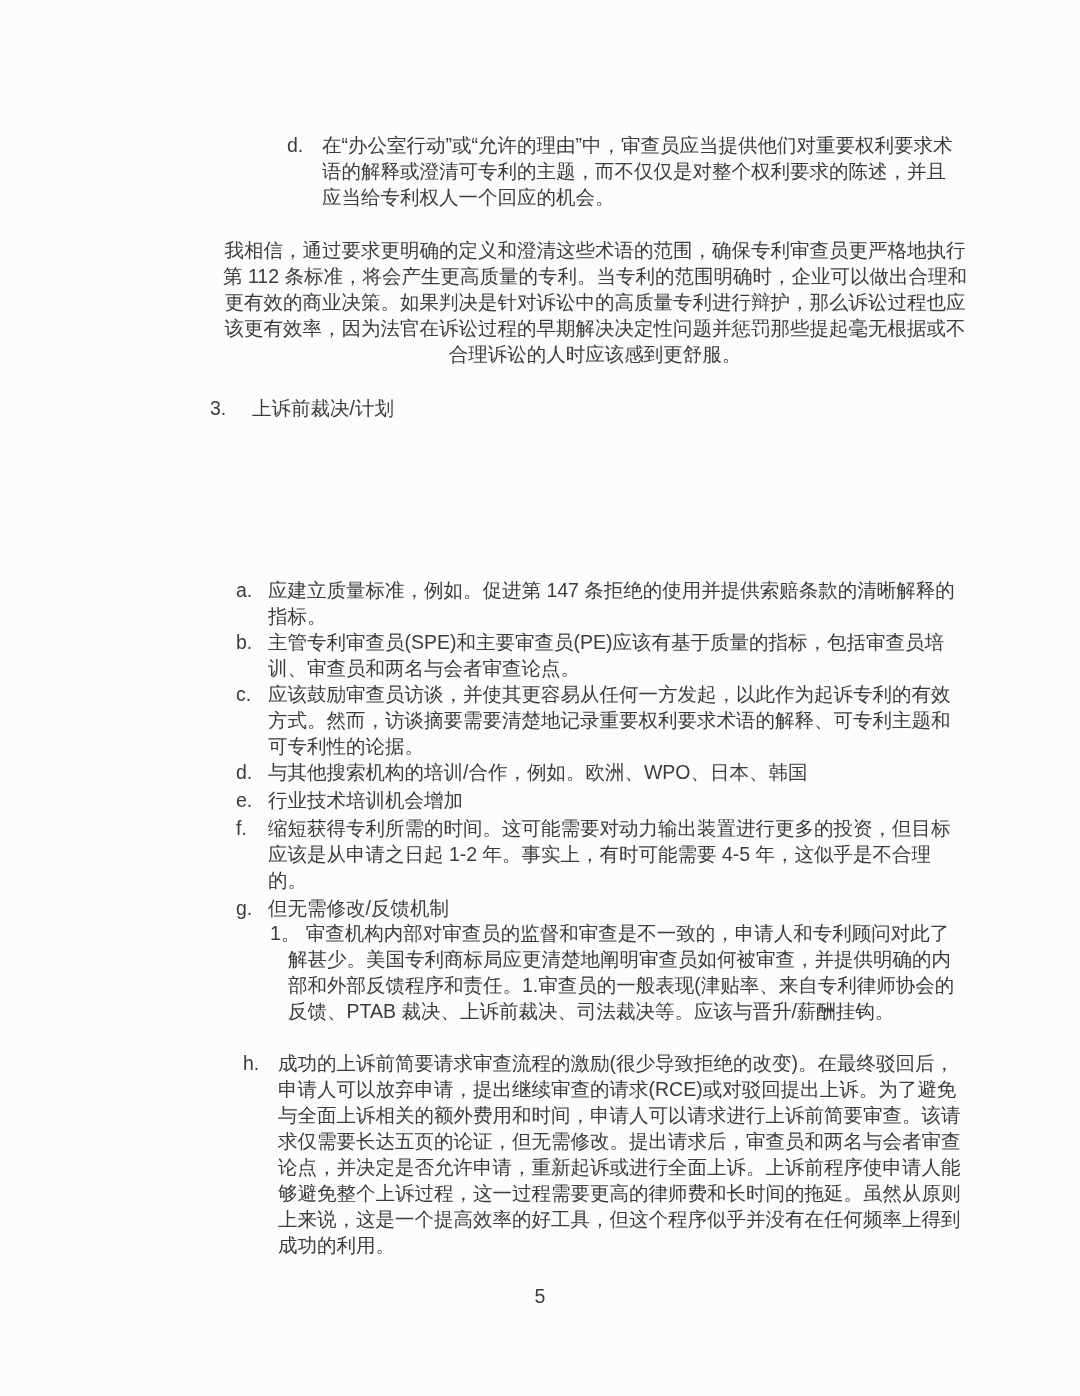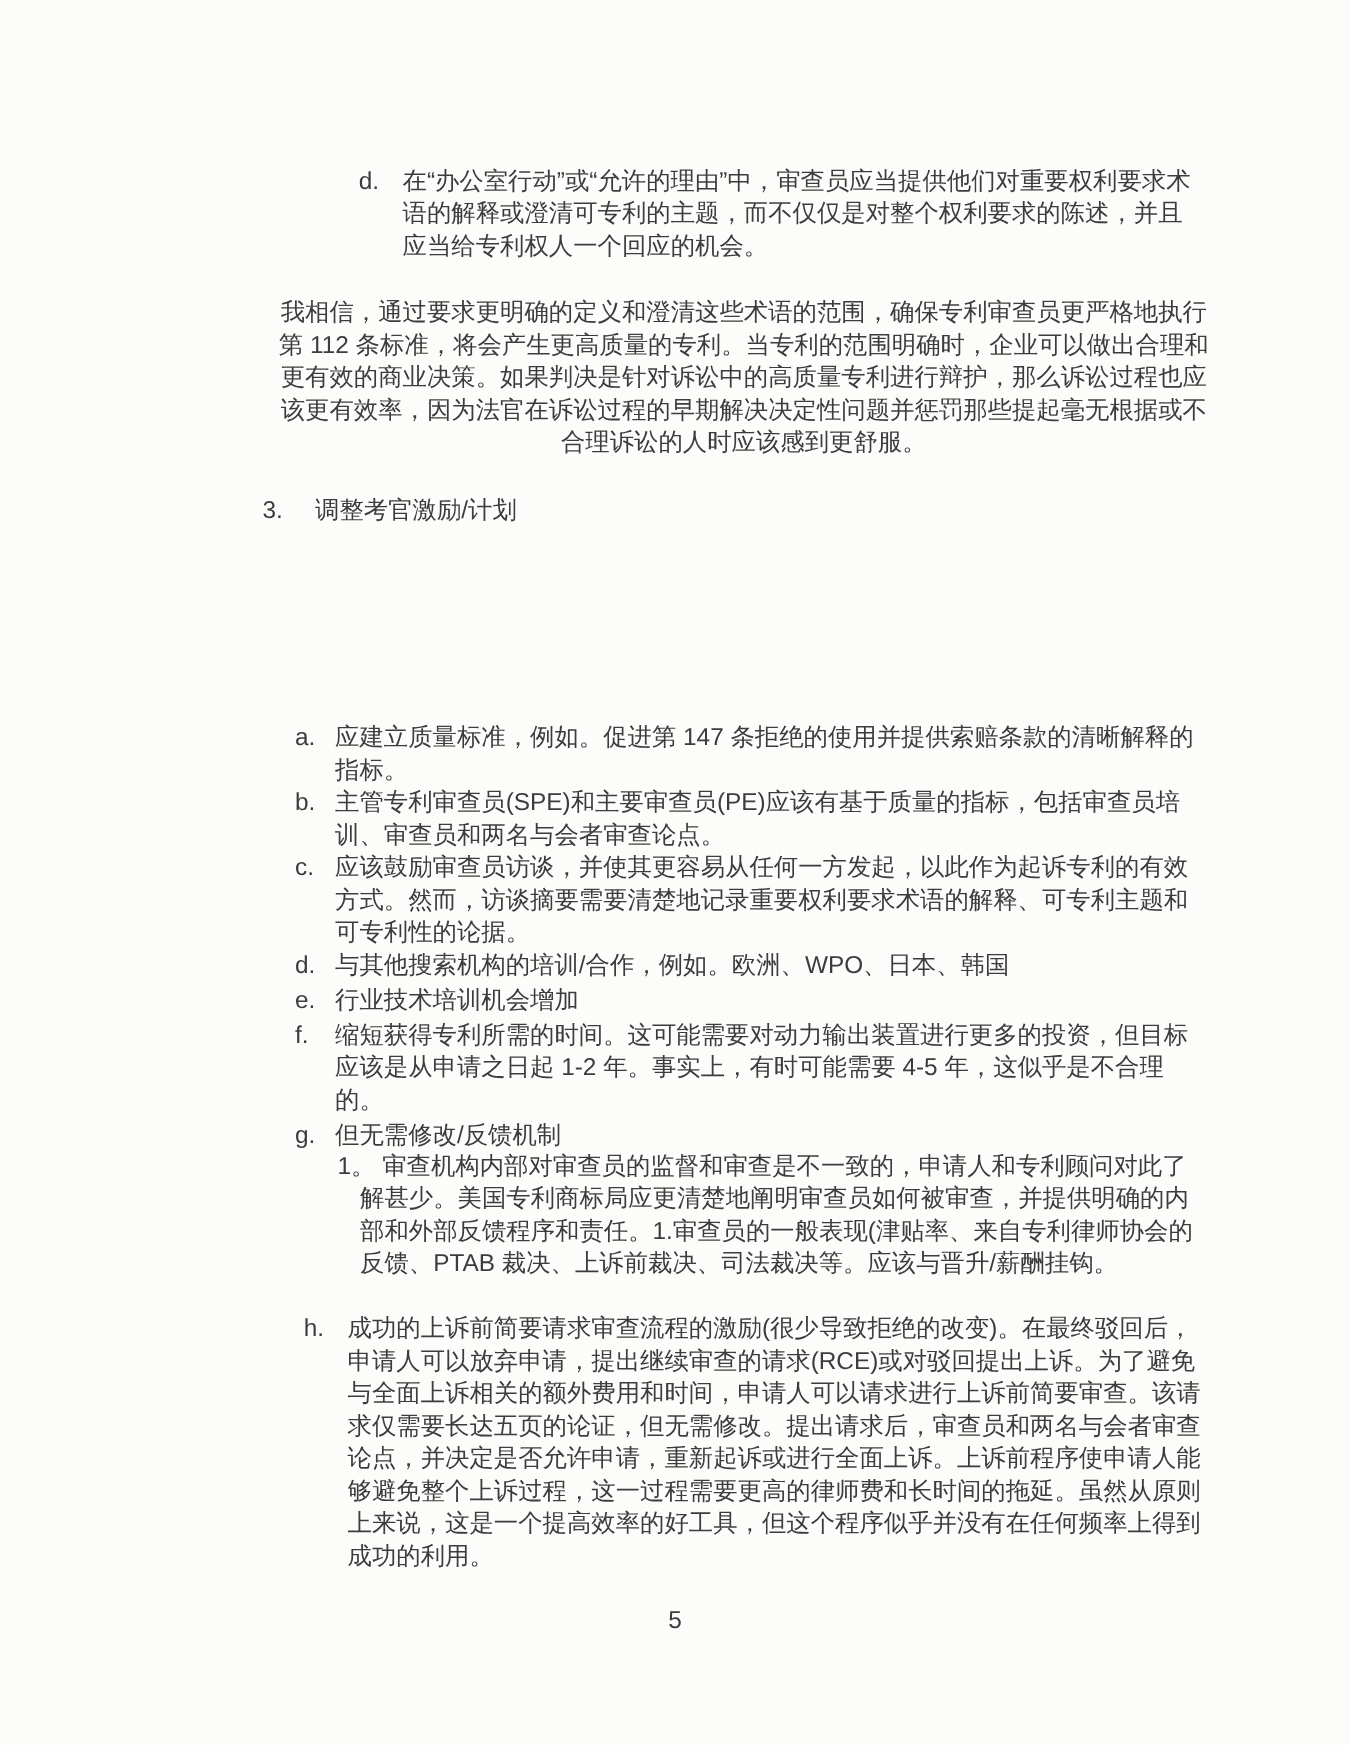--- a/index.html
+++ b/index.html
@@ -41,21 +41,21 @@
 
   <div class="row" style="top:132px;left:287px;width:678px;">
     <span class="marker" style="width:35px;">d.</span>
     <div class="txt">在“办公室行动”或“允许的理由”中，审查员应当提供他们对重要权利要求术语的解释或澄清可专利的主题，而不仅仅是对整个权利要求的陈述，并且应当给专利权人一个回应的机会。</div>
   </div>
 
   <div class="blk para" style="top:237px;left:222px;width:746px;">我相信，通过要求更明确的定义和澄清这些术语的范围，确保专利审查员更严格地执行第 112 条标准，将会产生更高质量的专利。当专利的范围明确时，企业可以做出合理和更有效的商业决策。如果判决是针对诉讼中的高质量专利进行辩护，那么诉讼过程也应该更有效率，因为法官在诉讼过程的早期解决决定性问题并惩罚那些提起毫无根据或不合理诉讼的人时应该感到更舒服。</div>
 
   <div class="row" style="top:395px;left:210px;width:600px;">
     <span class="marker" style="width:42px;">3.</span>
-    <div class="txt">调整考官激励/计划</div>
+    <div class="txt">上诉前裁决/计划</div>
   </div>
 
 
   <div class="row" style="top:577px;left:236px;width:728px;">
     <span class="marker" style="width:32px;">a.</span>
     <div class="txt">应建立质量标准，例如。促进第 147 条拒绝的使用并提供索赔条款的清晰解释的指标。</div>
   </div>
 
   <div class="row" style="top:629px;left:236px;width:728px;">
     <span class="marker" style="width:32px;">b.</span>

